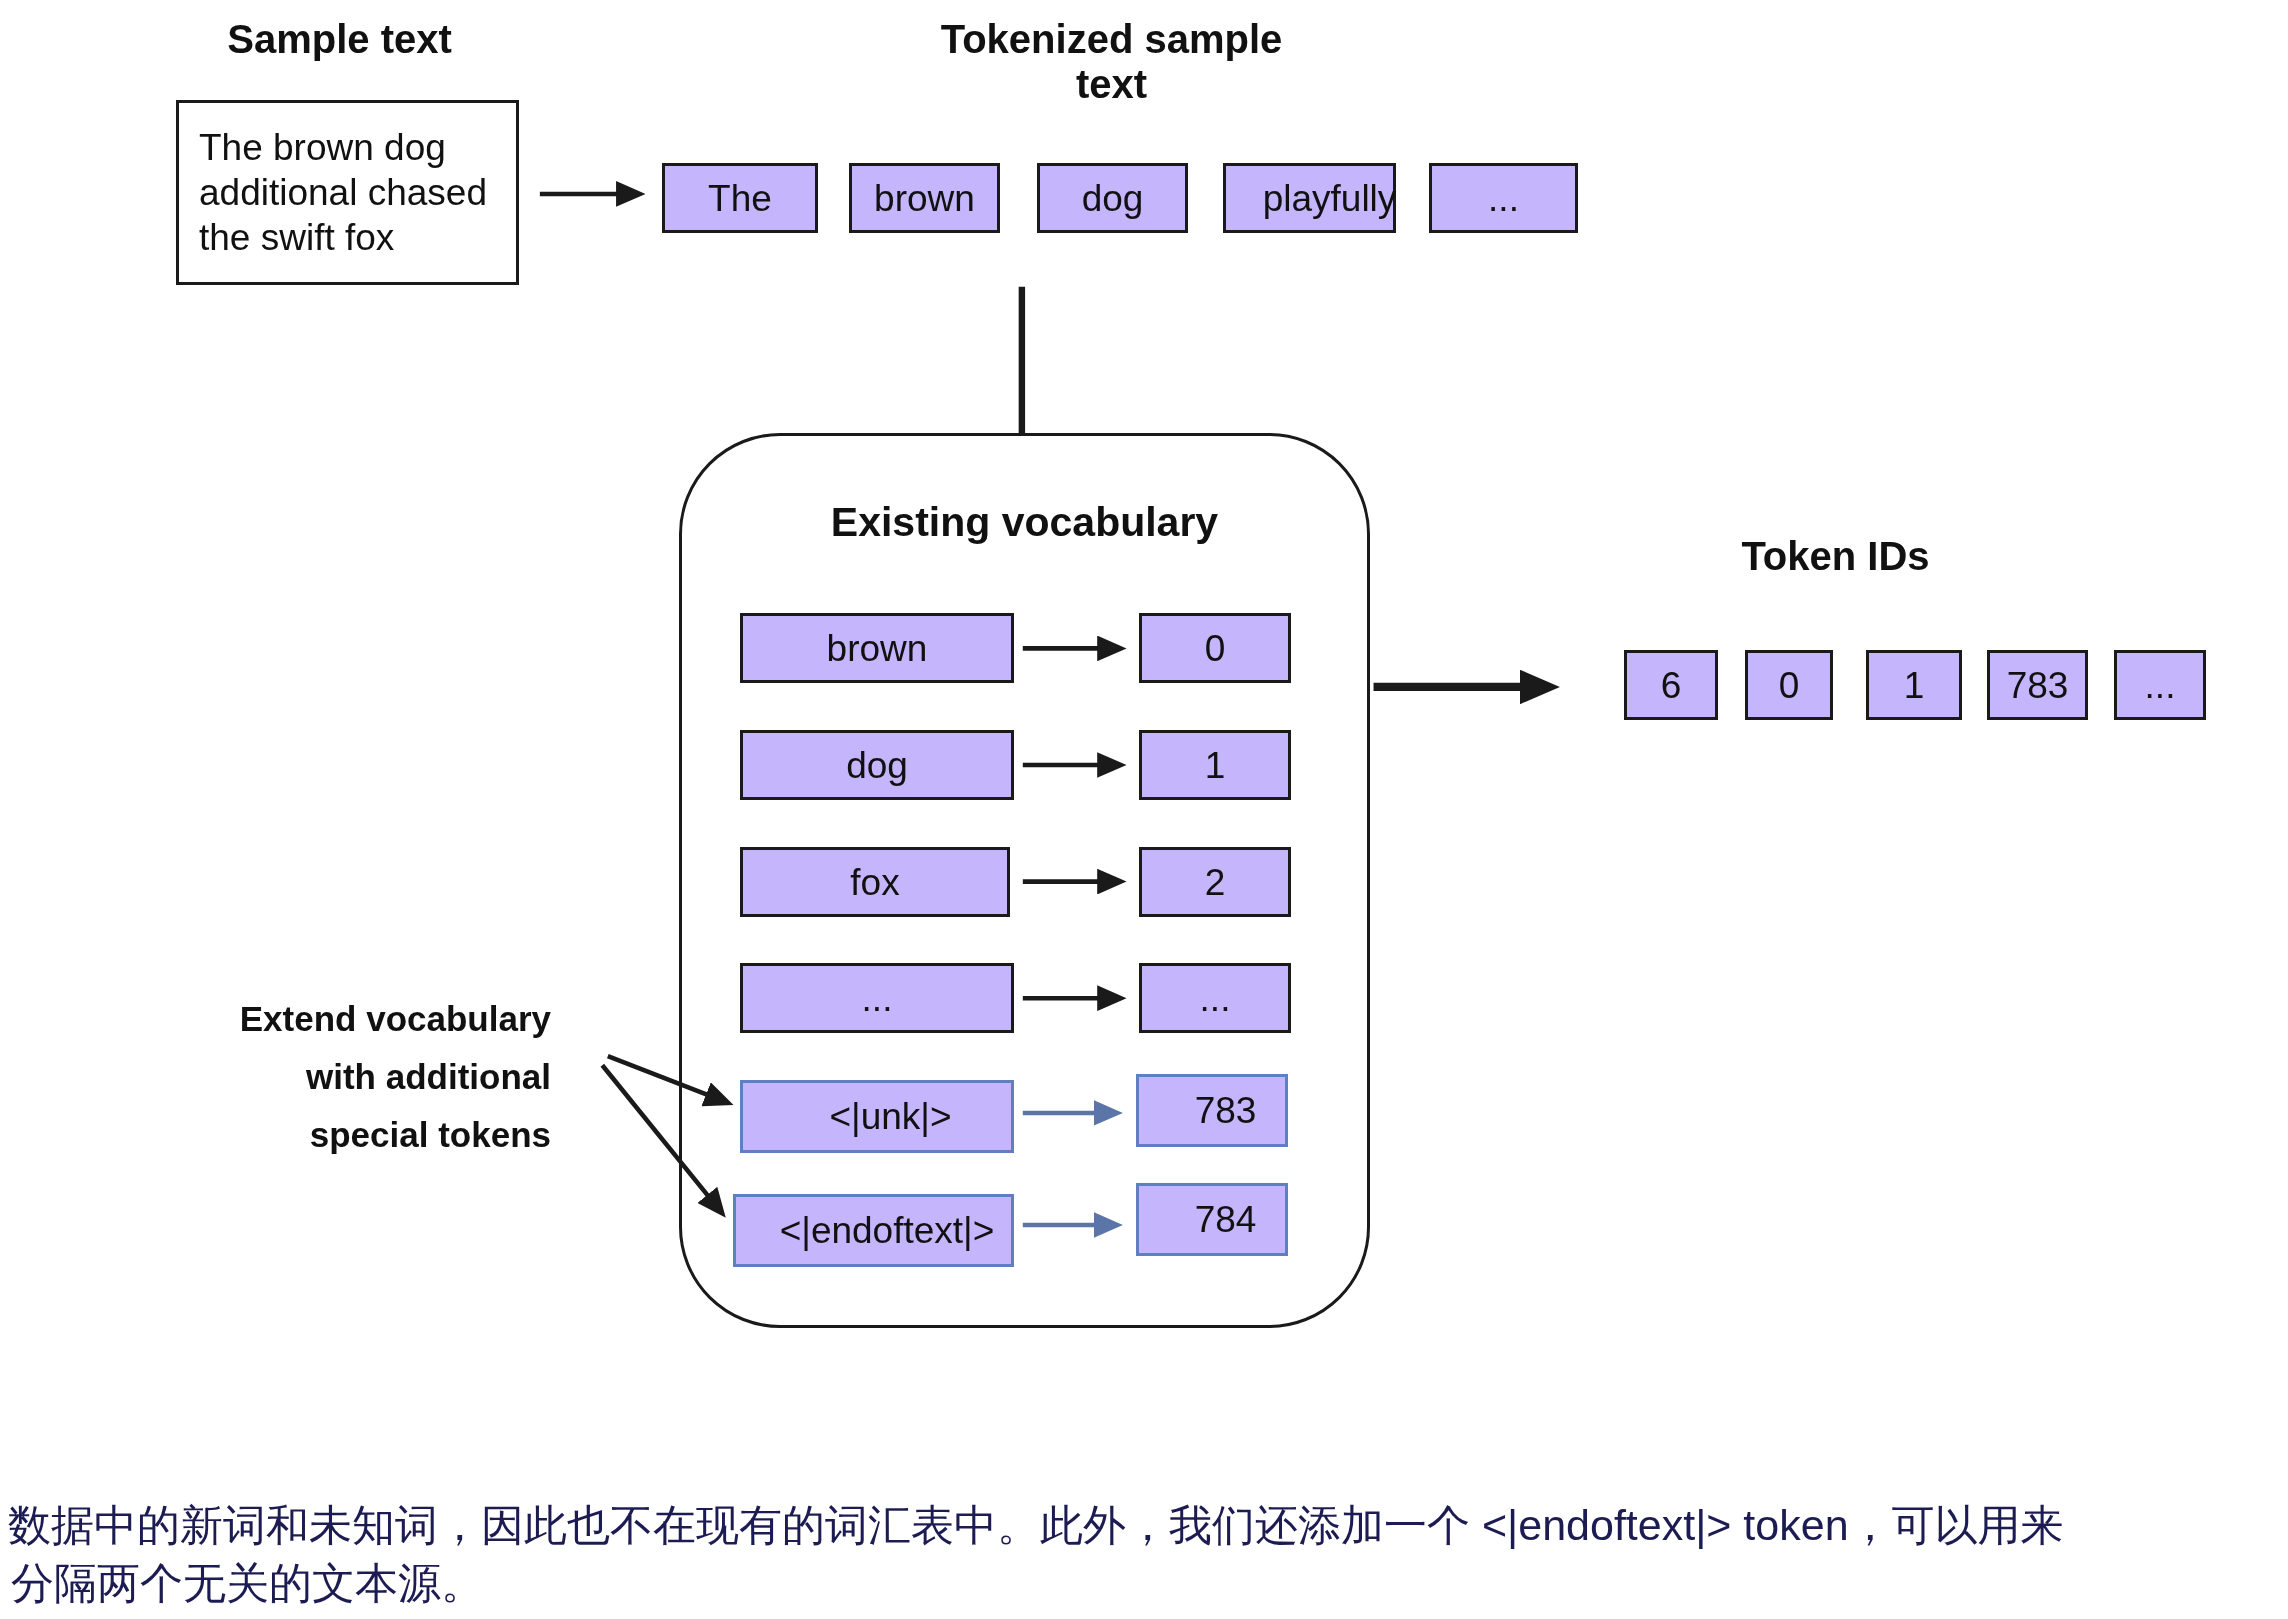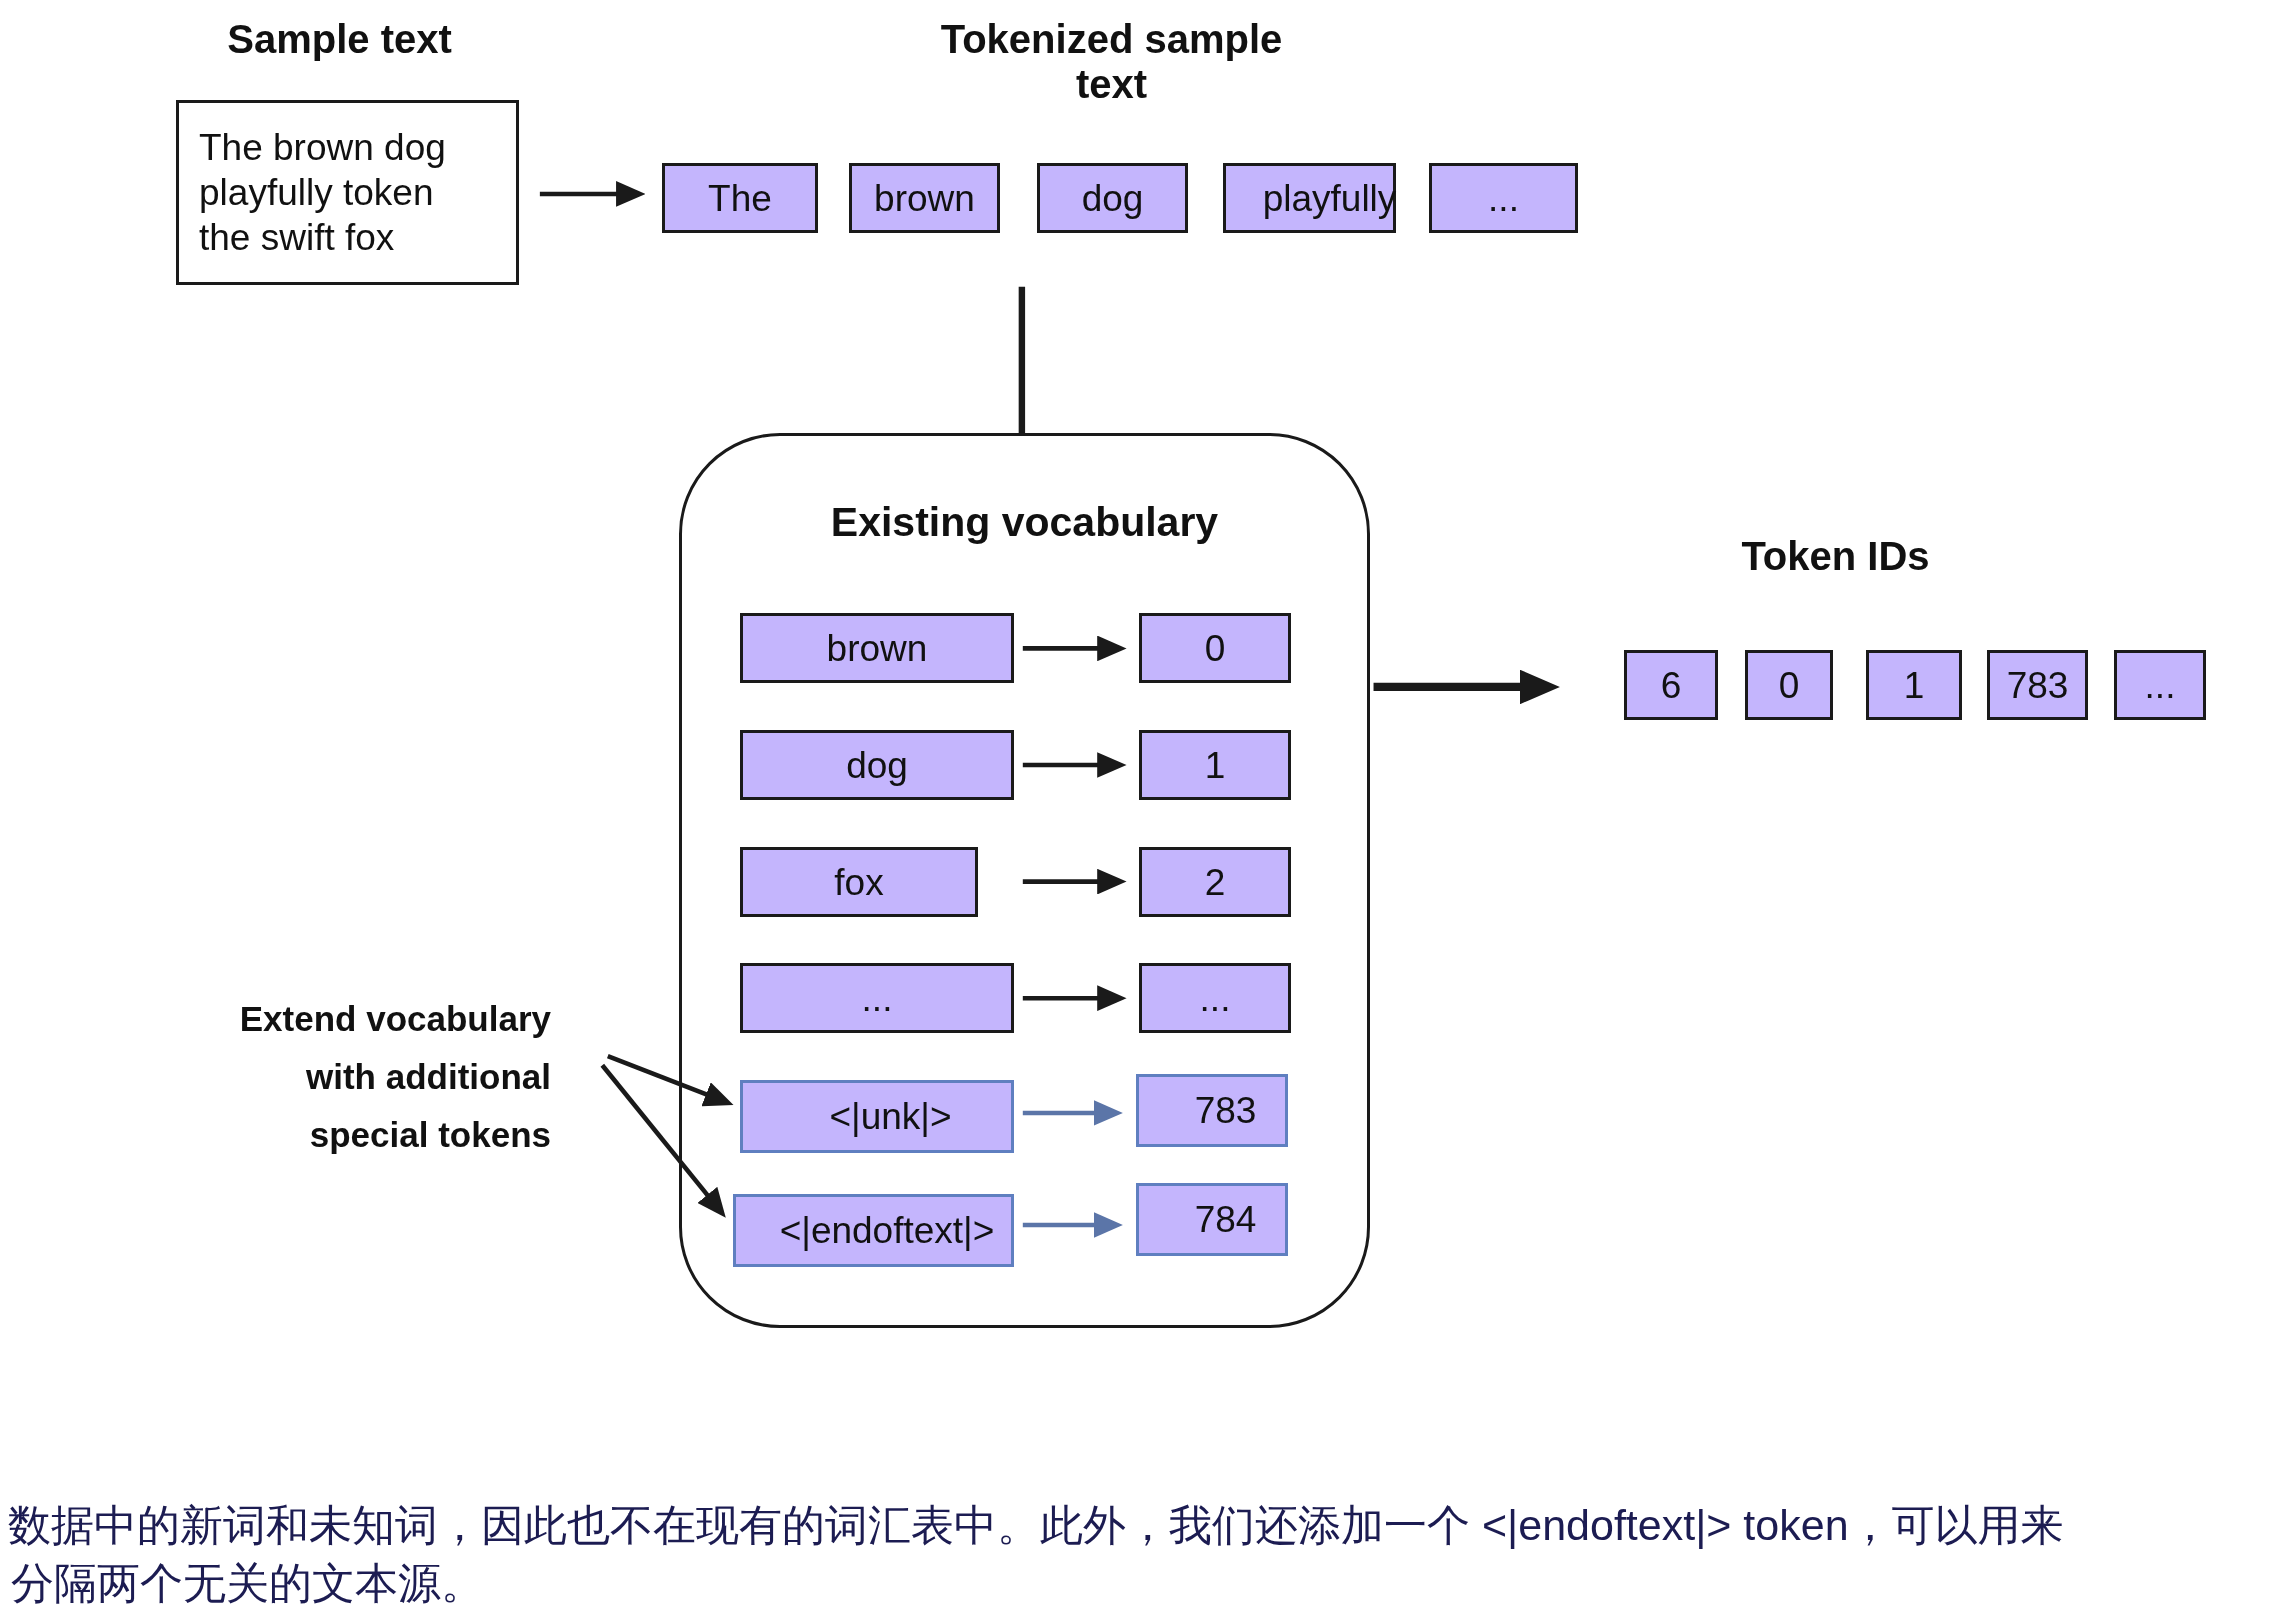--- a/index.html
+++ b/index.html
@@ -58,40 +58,40 @@
     <line x1="1114" y1="1334" x2="1192" y2="1334" stroke="#5b75a8" stroke-width="5" marker-end="url(#headBlue)"></line>
 
     <line x1="1496" y1="748" x2="1656" y2="748" stroke="#1a1a1a" stroke-width="9" marker-end="url(#headThick)"></line>
 
     <line x1="662" y1="1150" x2="770" y2="1192" stroke="#1a1a1a" stroke-width="5" marker-end="url(#headBlack)"></line>
     <line x1="656" y1="1160" x2="771" y2="1302" stroke="#1a1a1a" stroke-width="5" marker-end="url(#headBlack)"></line>
   </svg>
 
   <div class="hd" style="left:156px; top:16.5px; width:367px;">Sample text</div>
   <div class="sample-box" style="left:176px; top:100px; width:343px; height:185px;">The brown dog
-playfully token
+additional chased
 the swift fox</div>
 
   <div class="hd" style="left:928px; top:16.5px; width:367px;">Tokenized sample text</div>
   <div class="box" style="left:662px; top:163px; width:156px; height:70px;">The</div>
   <div class="box" style="left:849px; top:163px; width:151px; height:70px;">brown</div>
   <div class="box" style="left:1037px; top:163px; width:151px; height:70px;">dog</div>
   <div class="box" style="left:1223px; top:163px; width:173px; height:70px;padding-left:40px;">playfully</div>
   <div class="box" style="left:1429px; top:163px; width:149px; height:70px;">...</div>
 
   <div class="vocab-rect" style="left:679px; top:433px; width:691px; height:895px;"></div>
   <div class="hd" style="left:795px; top:499px; width:459px; font-size:41px;">Existing vocabulary</div>
 
   <div class="box" style="left:740px; top:613px; width:274px; height:70px;">brown</div>
   <div class="box" style="left:1139px; top:613px; width:152px; height:70px;">0</div>
 
   <div class="box" style="left:740px; top:730px; width:274px; height:70px;">dog</div>
   <div class="box" style="left:1139px; top:730px; width:152px; height:70px;">1</div>
 
-  <div class="box" style="left:740px; top:847px; width:238px; height:70px;">fox</div>
+  <div class="box" style="left:740px; top:847px; width:270px; height:70px;">fox</div>
   <div class="box" style="left:1139px; top:847px; width:152px; height:70px;">2</div>
 
   <div class="box" style="left:740px; top:963px; width:274px; height:70px;">...</div>
   <div class="box" style="left:1139px; top:963px; width:152px; height:70px;">...</div>
 
   <div class="box blue" style="left:740px; top:1080px; width:274px; height:73px;">&lt;|unk|&gt;</div>
   <div class="box blue" style="left:1136px; top:1074px; width:152px; height:73px;">783</div>
 
   <div class="box blue" style="left:733px; top:1194px; width:281px; height:73px;">&lt;|endoftext|&gt;</div>
   <div class="box blue" style="left:1136px; top:1183px; width:152px; height:73px;">784</div>

